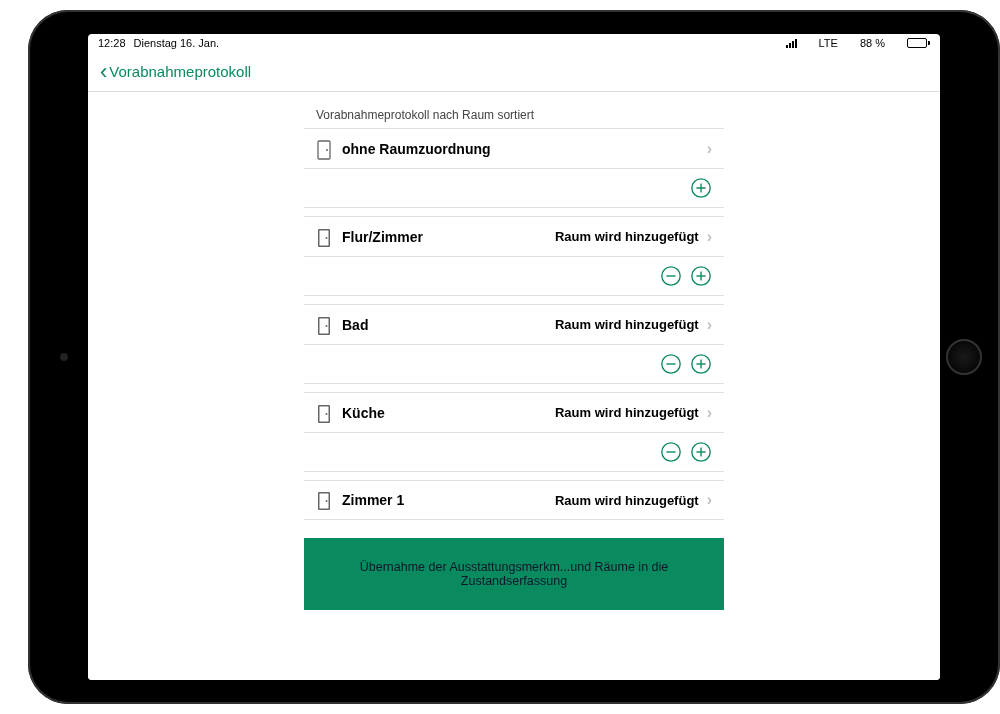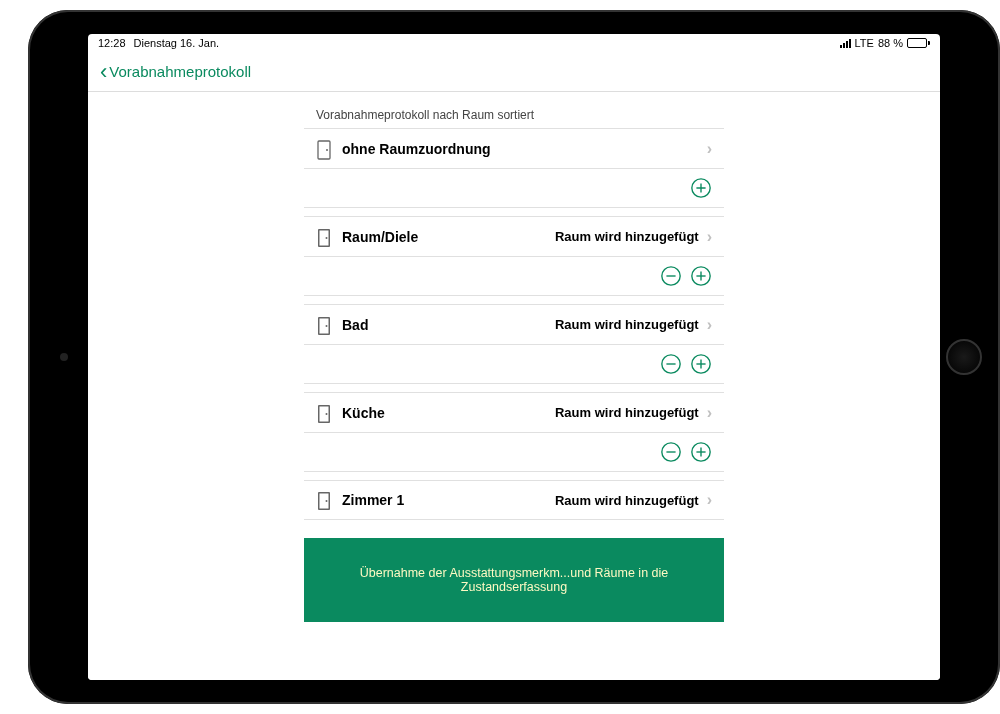--- a/index.html
+++ b/index.html
@@ -56,21 +56,21 @@
       height: 18px;
       display: flex;
       align-items: center;
       justify-content: space-between;
       padding: 0 10px;
       font-size: 11px;
       font-weight: 500;
       color: #000;
     }
     .status-left { display: flex; gap: 8px; }
-    .status-right { display: flex; align-items: center; gap: 4px; }
+    .status-right { display: flex; align-items: center; gap: 22px; }
     .signal-bars { display: inline-flex; align-items: flex-end; gap: 1px; }
     .signal-bars span { width: 2px; background: #000; display: inline-block; }
     .signal-bars span:nth-child(1){height:3px}
     .signal-bars span:nth-child(2){height:5px}
     .signal-bars span:nth-child(3){height:7px}
     .signal-bars span:nth-child(4){height:9px}
     .battery { display: inline-flex; align-items: center; }
     .battery-body { width: 20px; height: 10px; border: 1px solid #000; border-radius: 2px; position: relative; padding: 1px; }
     .battery-fill { height: 100%; width: 88%; background: #000; border-radius: 1px; }
     .battery-tip { width: 2px; height: 4px; background: #000; margin-left: 1px; border-radius: 0 1px 1px 0; }
@@ -161,23 +161,23 @@
     .circle-btn {
       width: 22px;
       height: 22px;
       cursor: pointer;
     }
     .spacer { height: 8px; }
     .primary-button {
       display: block;
       width: 100%;
       background: #0a8a5f;
-      color: #fef9c3;
+      color: #0f172a;
       border: none;
-      padding: 28px 12px;
+      padding: 22px 12px;
       font-size: 12.5px;
       text-align: center;
       cursor: pointer;
       margin-top: 18px;
     }
     svg { display: block; }
   </style>
 </head>
 <body>
 
@@ -241,21 +241,21 @@
         <div class="spacer"></div>
 
         <div class="row">
           <span class="row-icon">
             <svg viewBox="0 0 16 20">
                 <rect x="2" y="1" width="12" height="18" rx="1" fill="#666"></rect>
                 <rect x="3.5" y="2.5" width="9" height="15" fill="#fff"></rect>
                 <circle cx="10.5" cy="10" r="1" fill="#666"></circle>
               </svg>
           </span>
-          <span class="row-label">Raum/Diele</span>
+          <span class="row-label">Flur/Zimmer</span>
           <span class="row-status">Raum wird hinzugefügt</span>
           <span class="row-chevron">›</span>
         </div>
         <div class="action-row">
           <span class="circle-btn">
             <svg viewBox="0 0 24 24">
                 <circle cx="12" cy="12" r="10" fill="none" stroke="#0a8a5f" stroke-width="1.5"></circle>
                 <line x1="7" y1="12" x2="17" y2="12" stroke="#0a8a5f" stroke-width="1.5"></line>
               </svg>
           </span>

